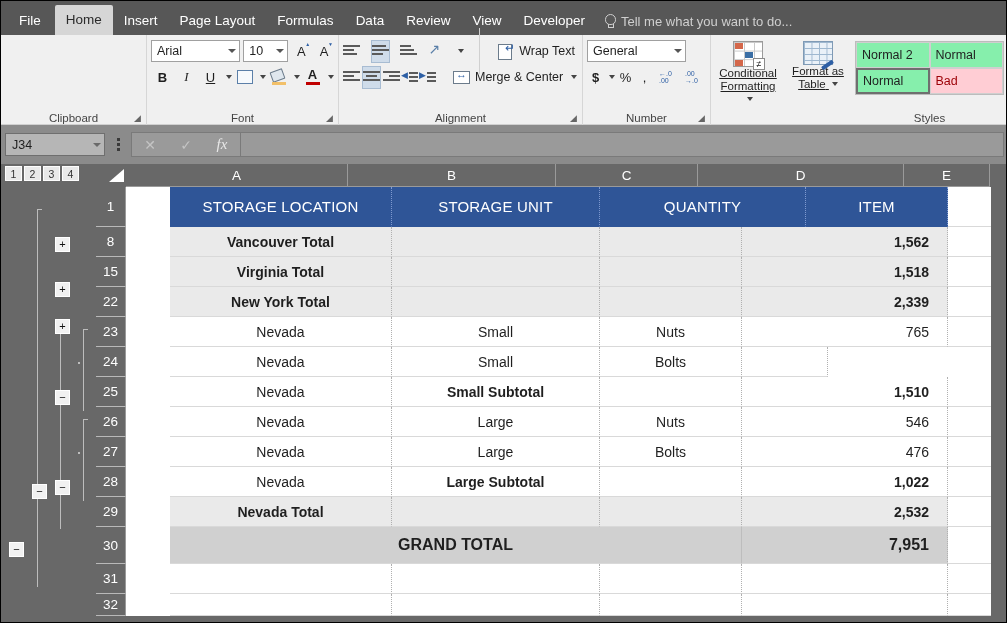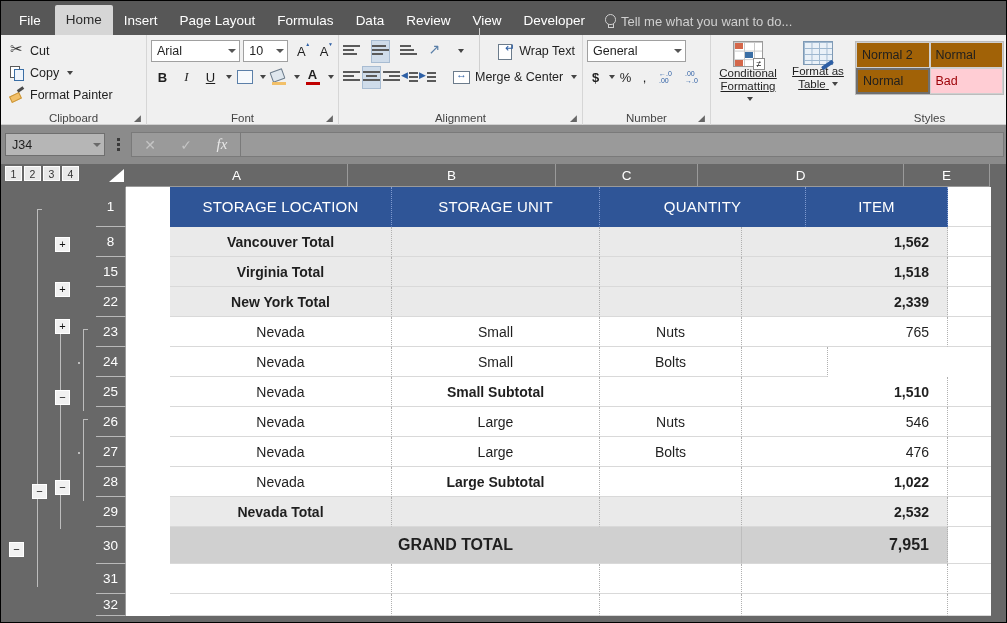--- a/index.html
+++ b/index.html
@@ -296,21 +296,21 @@
   }
 
   
   .g-styles { width: 157px; }
   .stylegrid {
     display: grid; grid-template-columns: 1fr 1fr; grid-template-rows: 26px 26px;
     gap: 0px; border: 1px solid #bcbcbc; background: #f0f0f0;
     margin-top: 3px; width: 100%;
   }
   .stylecell {
-    border: 1px solid #cfcfcf; background: #a16207; font-size: 12.5px;
+    border: 1px solid #cfcfcf; background: #86efac; font-size: 12.5px;
     display: flex; align-items: center; padding-left: 5px; color: #1f1f1f;
     cursor: default; overflow: hidden; white-space: nowrap;
   }
   .stylecell.sel { border: 2px solid #6f6f6f; }
   .stylecell.bad { background: #ffcdd4; color: #9c0006; }
 
   
   .fbar {
     position: absolute; top: 124px; left: 0; width: 1007px; height: 39px;
     background: #8b8b8b;
@@ -441,35 +441,20 @@
     <div class="tellme">
       <span class="bulb"></span>
       <span>Tell me what you want to do...</span>
     </div>
   </div>
 
   <div class="ribbon">
 
     <div class="group g-clipboard">
       <div class="group-body">
-        <div class="clip-cmds">
-          <div class="cmd">
-            <span class="ic ic-scissors"></span>
-            <span>Cut</span>
-          </div>
-          <div class="cmd">
-            <span class="ic ic-copy"></span>
-            <span>Copy</span>
-            <span class="mini-caret"></span>
-          </div>
-          <div class="cmd">
-            <span class="ic ic-brush"></span>
-            <span>Format Painter</span>
-          </div>
-        </div>
       </div>
       <div class="group-label">Clipboard</div>
       <div class="dialog-launcher">◢</div>
     </div>
 
     <div class="group g-font">
       <div class="group-body" style="flex-direction:column;">
         <div class="row">
           <div class="combo font-name">
             <span class="cv">Arial</span>

